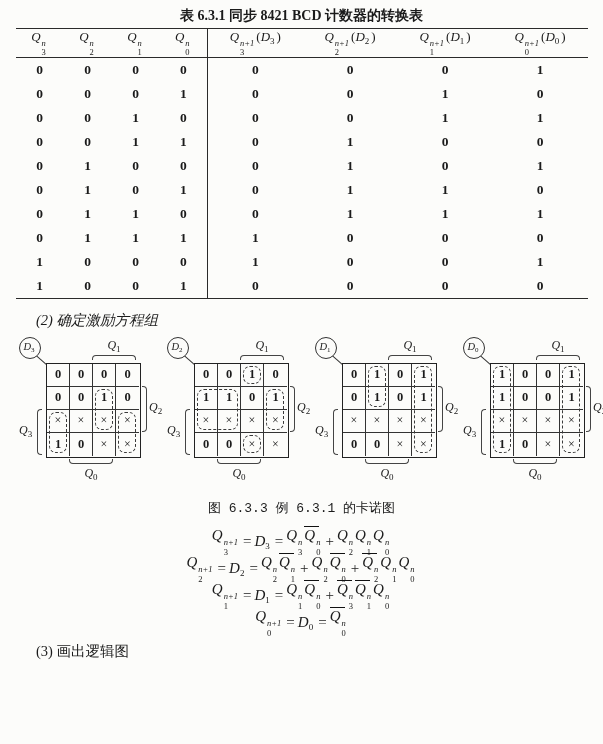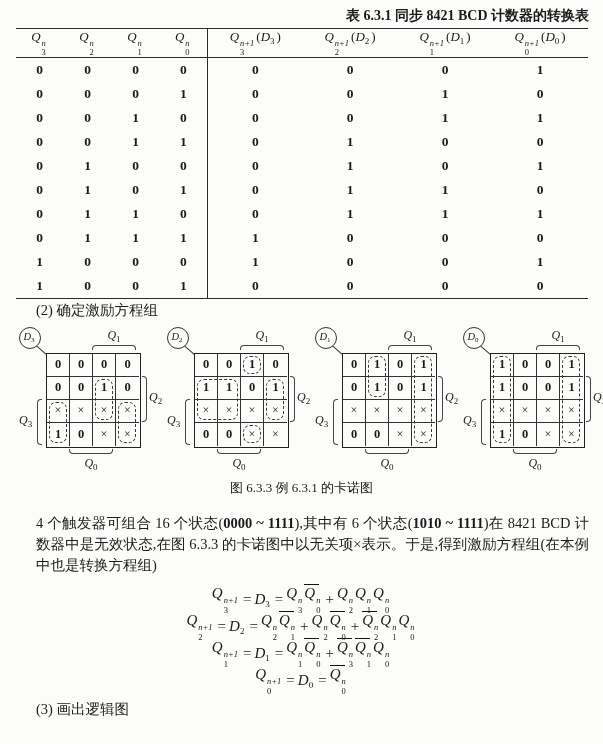--- a/index.html
+++ b/index.html
@@ -4,21 +4,21 @@
 <style>
   html,body{margin:0;padding:0;}
   body{
     width:603px;height:744px;overflow:hidden;background:#fcfcfa;color:#1b1b1b;
     font-family:"Liberation Serif","DejaVu Serif",serif;
     position:relative;
   }
   .page{padding:6px 14px 0 14px;}
 
   
-  .tbl-title{text-align:right;font-weight:bold;font-size:14px;height:20px;line-height:20px;}
+  .tbl-title{text-align:center;font-weight:bold;font-size:14px;height:20px;line-height:20px;}
 
   
   table.conv{border-collapse:collapse;margin:2px auto 0 auto;border-top:1.6px solid #2a2a2a;border-bottom:1.6px solid #2a2a2a;}
   table.conv th,table.conv td{padding:0;text-align:center;font-weight:normal;}
   table.conv thead th{height:26px;border-bottom:1px solid #2a2a2a;font-size:13px;}
   table.conv tbody td{height:24px;font-size:13.5px;font-weight:bold;}
   table.conv th:nth-child(4),table.conv td:nth-child(4){border-right:1px solid #2a2a2a;}
   col.cL{width:48px;} col.cR{width:95px;}
 
   
@@ -215,21 +215,21 @@
           <td>0</td>
           <td>1</td>
           <td>0</td>
           <td>0</td>
           <td>0</td>
           <td>0</td>
         </tr>
       </tbody>
   </table>
 
-  <div class="line ind1" style="">(2) 确定激励方程组</div>
+  <div class="line ind1" style="margin-top:10px;font-style:italic;">(2) 确定激励方程组</div>
 
   <div class="kmaprow">
       <div class="kmap">
         <div class="kcircle f">
           <span class="v"><span class="vb">D</span><span class="sb1">3</span></span>
         </div>
         <div class="dline"></div>
         <div class="bk bk-top" style="left:76px;top:18px;width:44px;height:5px;"></div>
         <div class="bk bk-right" style="left:126px;top:49px;width:5px;height:46px;"></div>
         <div class="bk bk-left" style="left:21px;top:72px;width:5px;height:46px;"></div>
@@ -359,23 +359,22 @@
           <div class="kcell">1</div>
           <div class="kcell">0</div>
           <div class="kcell x">×</div>
           <div class="kcell x">×</div>
           <div class="kloop" style="left:2px;top:2px;width:18px;height:87px;"></div>
           <div class="kloop" style="left:71px;top:2px;width:18px;height:87px;"></div>
         </div>
       </div>
     </div>
 
-  <div class="caption" style="margin-top:2px;">图 6.3.3  例 6.3.1 的卡诺图</div>
-
-  <div class="para ind1" style="margin-top:16px;text-indent:0;"><span>4 个触发器可组合 16 个状态(</span><span class="b">0000 ~ 1111</span><span>),其中有 6 个状态(</span><span class="b">1010 ~ 1111</span><span>)在 8421 BCD 计数器中是无效状态,在图 6.3.3 的卡诺图中以无关项×表示。于是,得到激励方程组(在本例中也是转换方程组)</span></div>
+  <div class="caption" style="margin-top:13px;font-family:Liberation Mono, monospace;">图 6.3.3  例 6.3.1 的卡诺图</div>
+
 
   <div class="eqs">
     <div class="eq f">
         <span class="v"><span class="vb">Q</span><span class="sc">
             <span class="sp">n+1</span>
             <span class="sb">3</span>
           </span></span>
         <span class="lit">=</span>
         <span class="v"><span class="vb">D</span><span class="sb1">3</span></span>
         <span class="lit">=</span>

